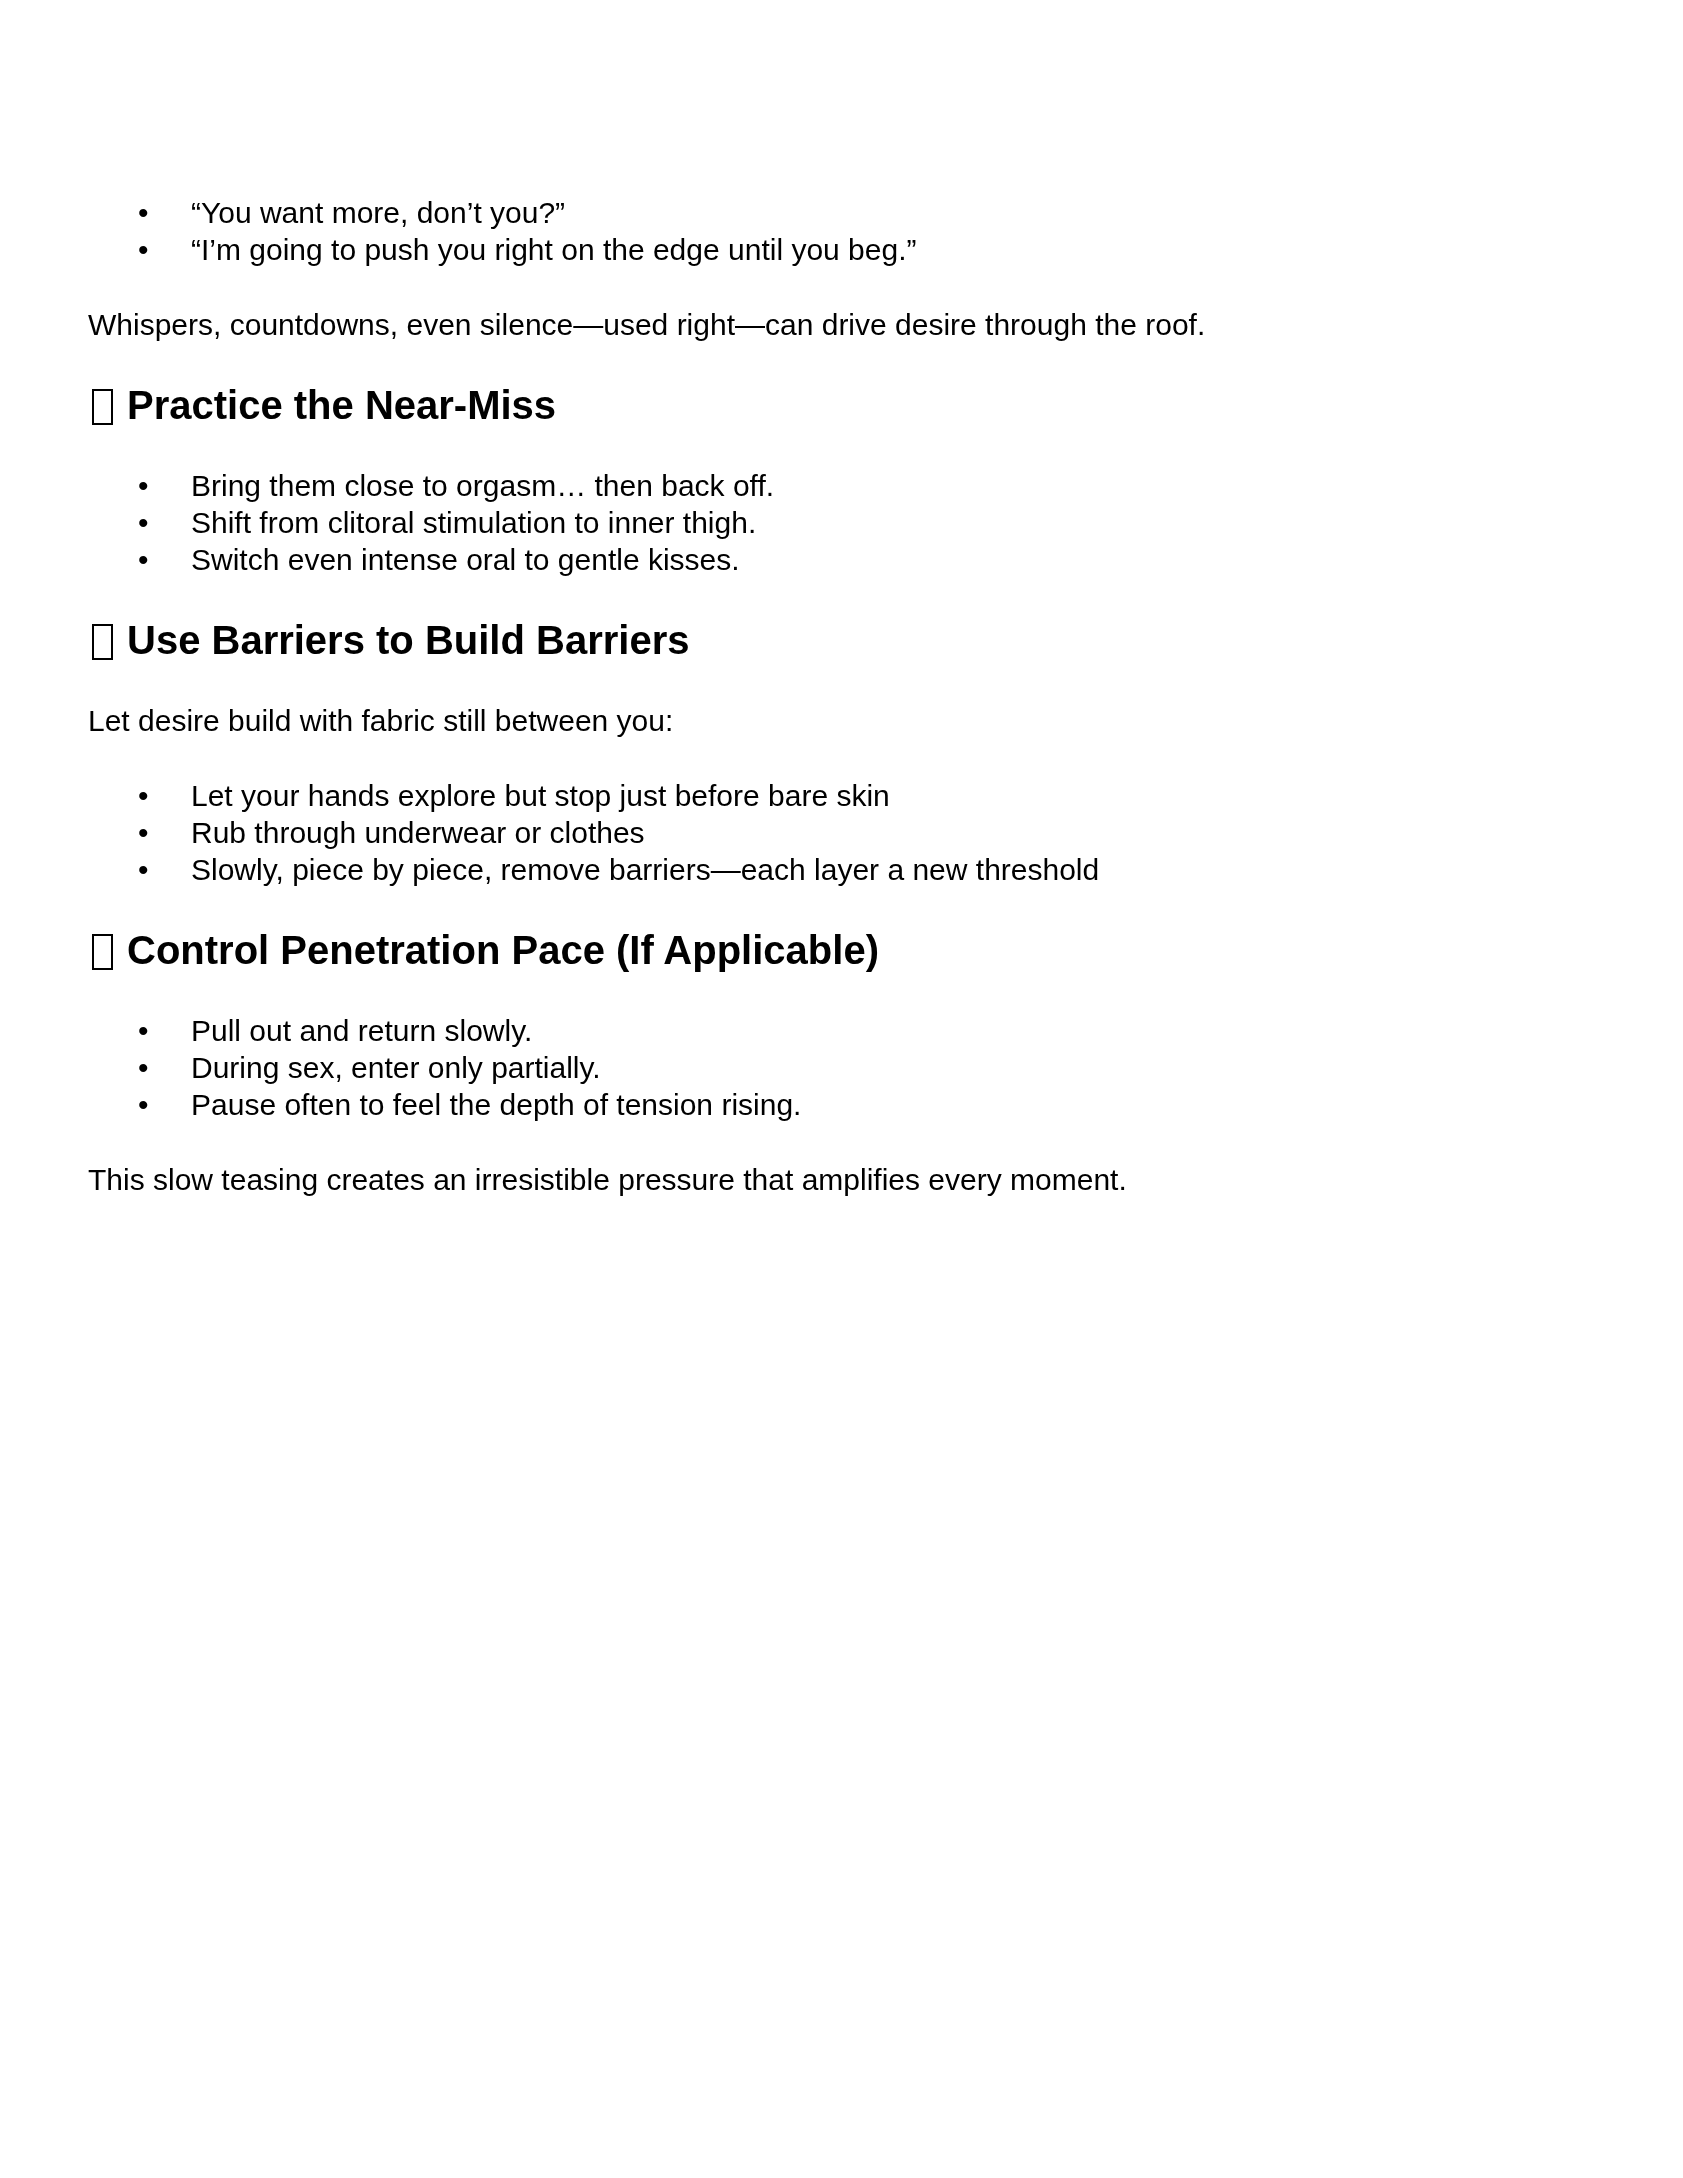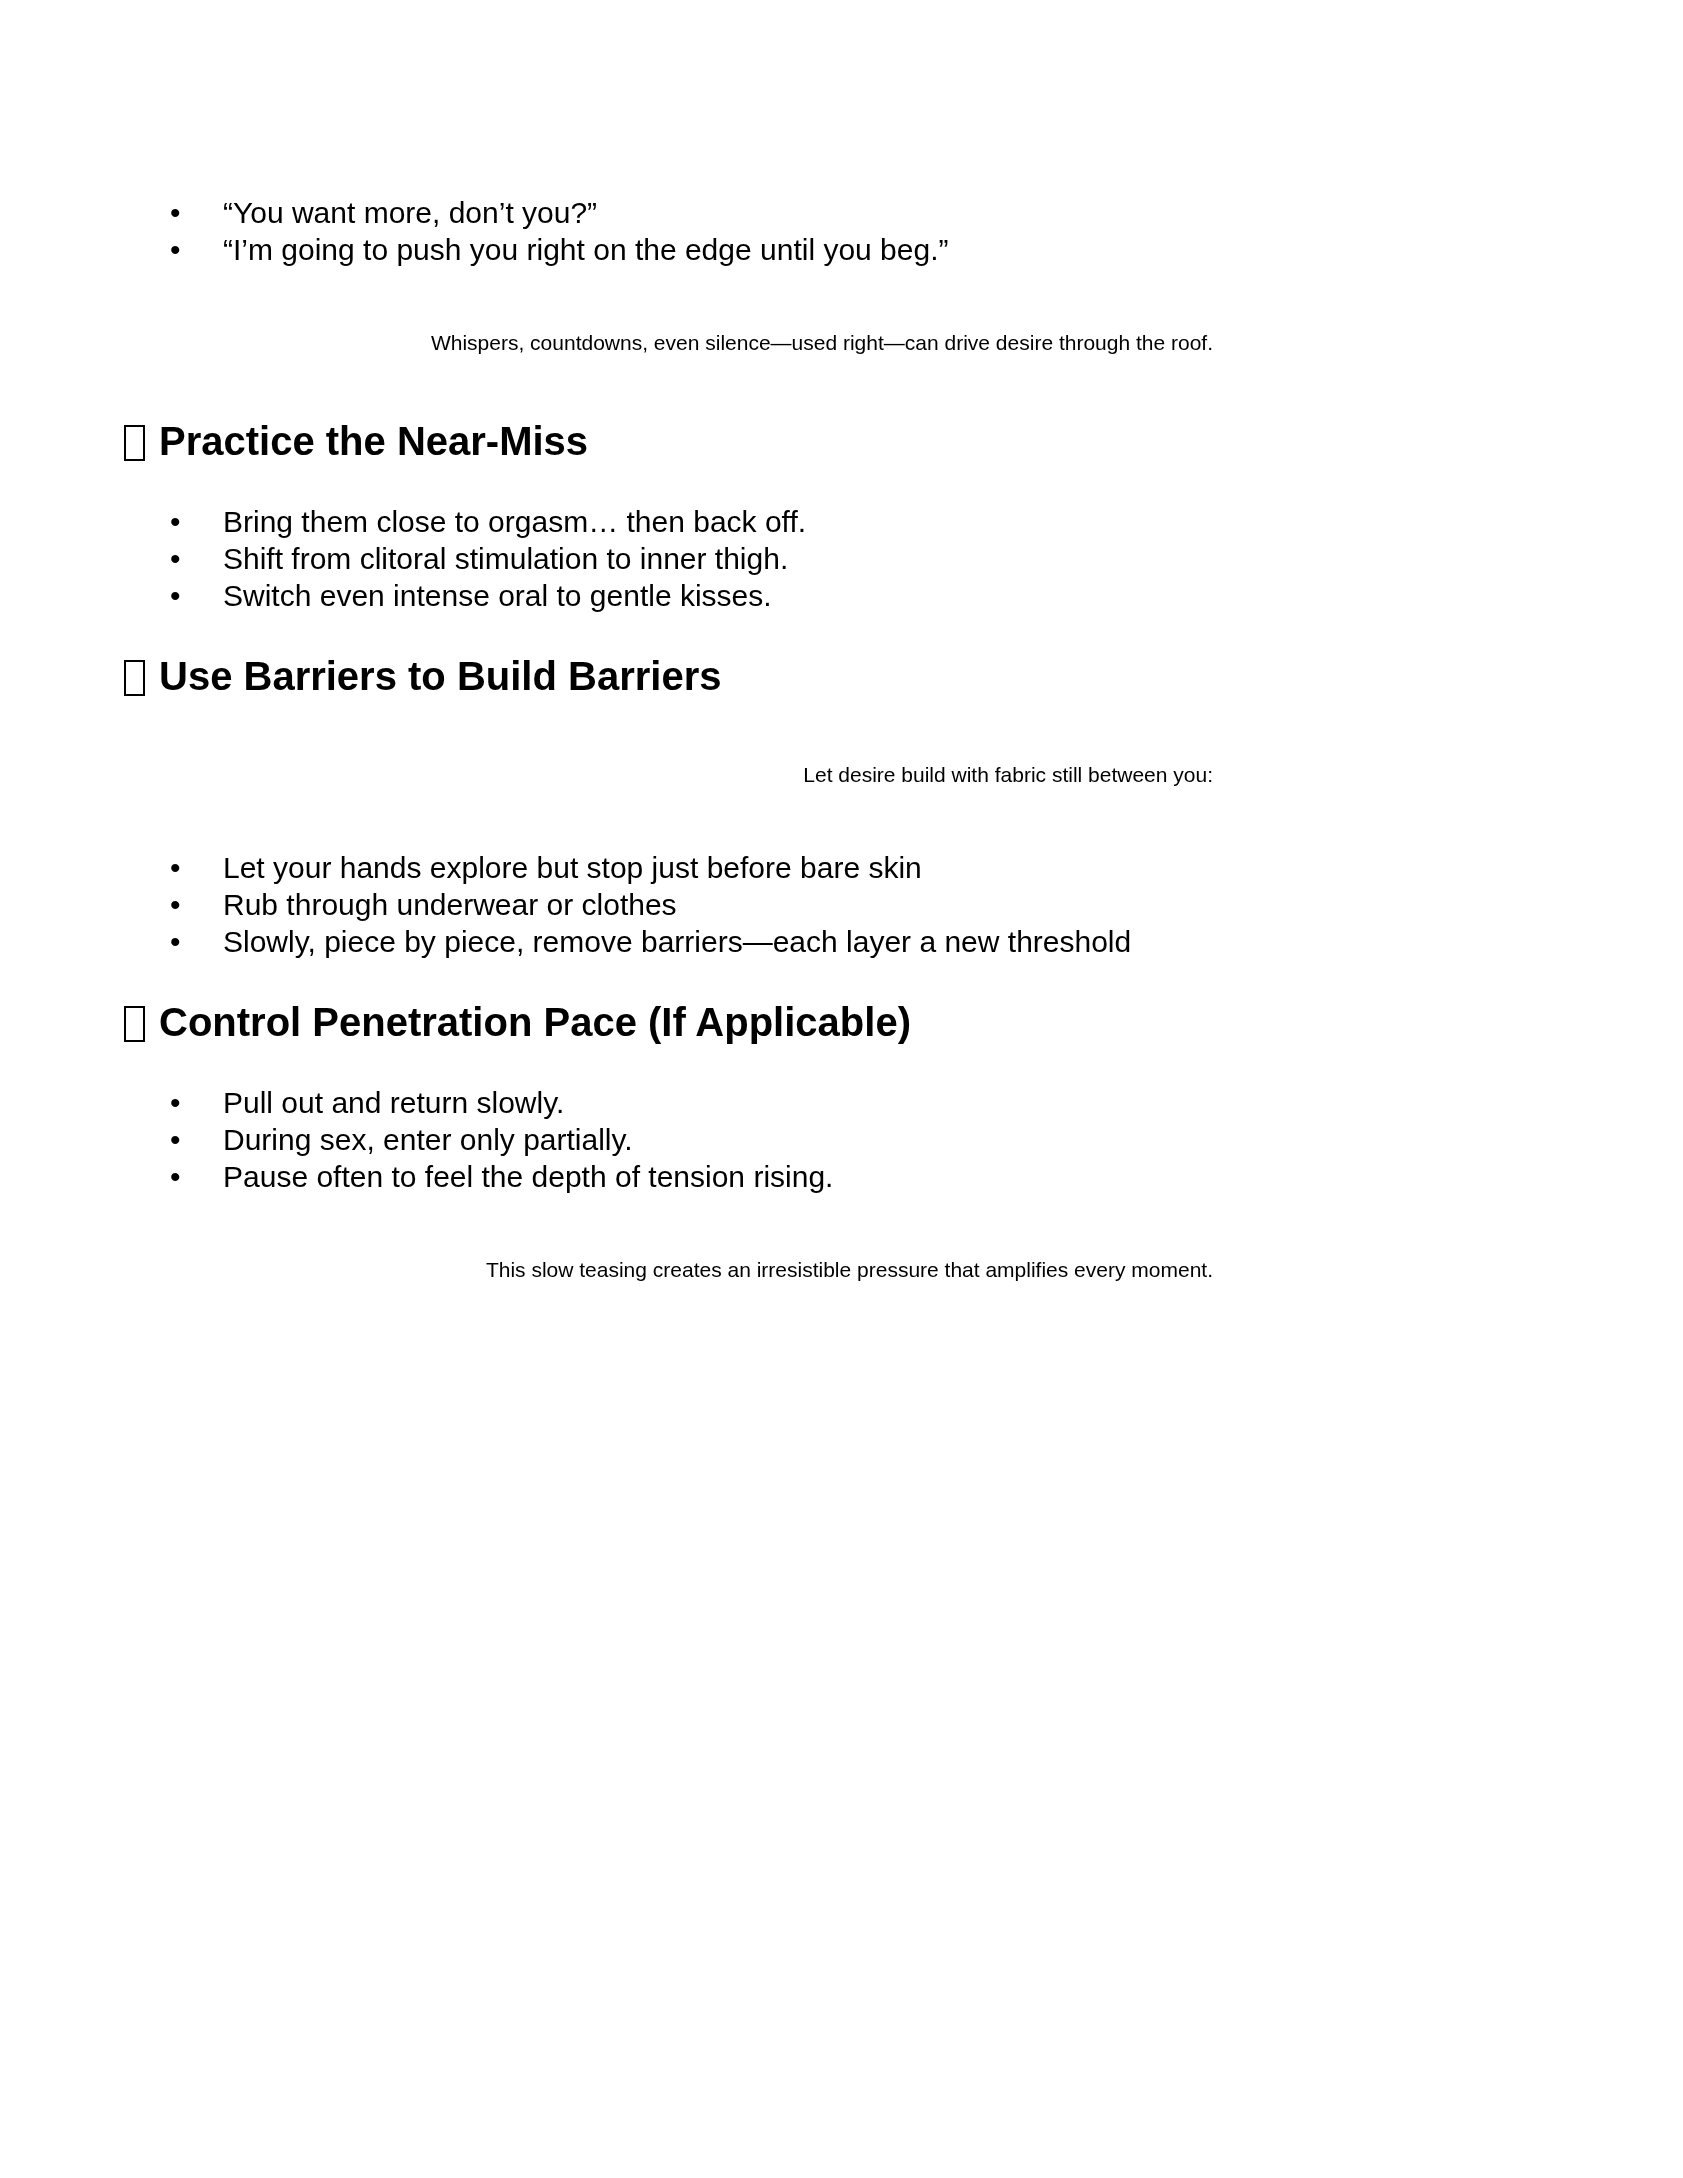--- a/index.html
+++ b/index.html
@@ -11,28 +11,27 @@
     width: 1683px;
     height: 2178px;
     color: #000000;
     font-family: "Liberation Sans", sans-serif;
     overflow: hidden;
   }
   .page {
     box-sizing: border-box;
     width: 1391px;
     height: 2178px;
-    padding: 194px 178px 0 120px;
+    padding: 194px 178px 0 88px;
     background: #ffffff;
   }
   .body-text {
-    font-size: 21px;
+    font-size: 30px;
     line-height: 37px;
-    margin: 56px 0;
-    text-align: right;
+    margin: 38px 0;
   }
   .bullet-list {
     list-style: none;
     margin: 38px 0;
     padding: 0;
   }
   .bullet-list.first {
     margin-top: 0;
   }
   .bullet-item {

